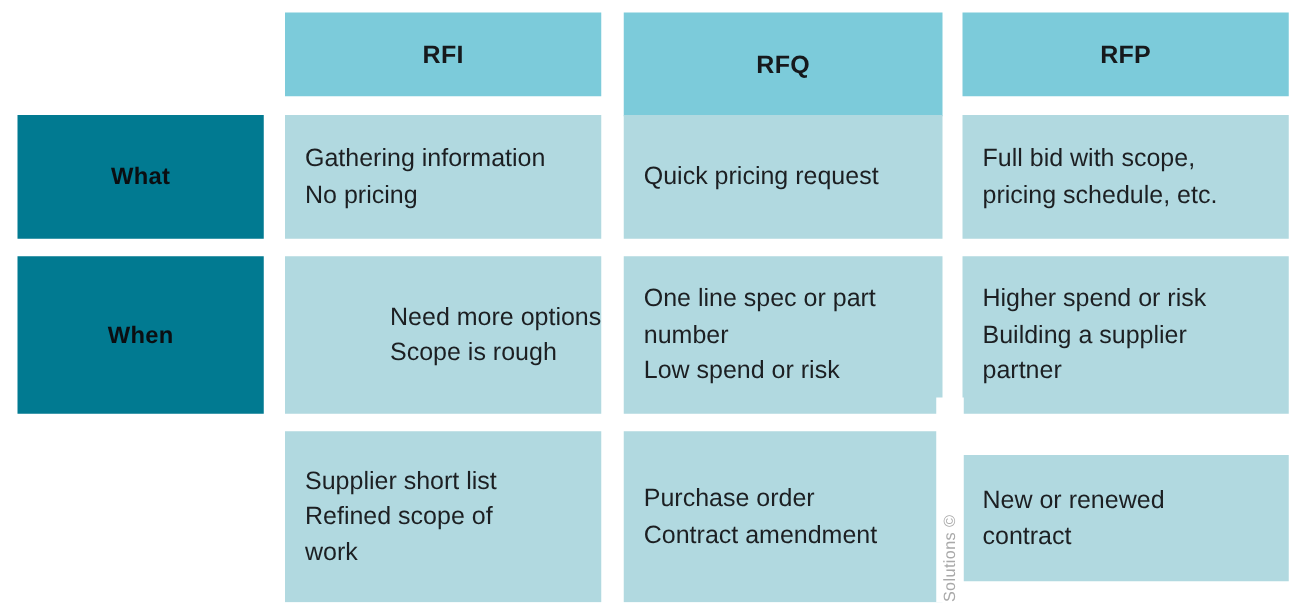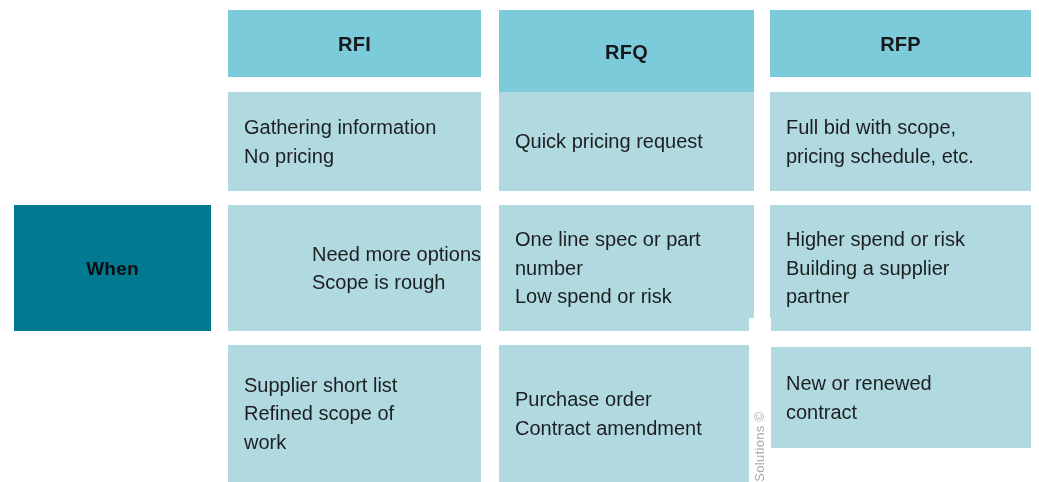--- a/index.html
+++ b/index.html
@@ -104,20 +104,23 @@
   </div>
 
   <div class="cell col-head" style="left:499px; top:10px; width:255px; height:83px;">
     <span class="col-head-label">RFQ</span>
   </div>
 
   <div class="cell col-head" style="left:770px; top:10px; width:261px; height:67px;">
     <span class="col-head-label">RFP</span>
   </div>
 
+  <div class="cell row-head" style="left:14px; top:92px; width:197px; height:99px;">
+    <span class="row-head-label">What</span>
+  </div>
 
   <div class="cell body-cell" style="left:228px; top:92px; width:253px; height:99px;">
     <span class="body-cell-text">Gathering information
 No pricing</span>
   </div>
 
   <div class="cell body-cell" style="left:499px; top:92px; width:255px; height:99px;">
     <span class="body-cell-text">Quick pricing request</span>
   </div>
 
@@ -152,21 +155,21 @@
     <span class="body-cell-text">Supplier short list
 Refined scope of
 work</span>
   </div>
 
   <div class="cell body-cell" style="left:499px; top:345px; width:255px; height:137px;">
     <span class="body-cell-text">Purchase order
 Contract amendment</span>
   </div>
 
-  <div class="cell body-cell" style="left:770px; top:347px; width:261px; height:101px;">
+  <div class="cell body-cell" style="left:770px; top:364px; width:261px; height:101px;">
     <span class="body-cell-text">New or renewed
 contract</span>
   </div>
 
   <div class="watermark">
     <span class="watermark-text">Passwall Solutions ©</span>
   </div>
 
 </div>
 

